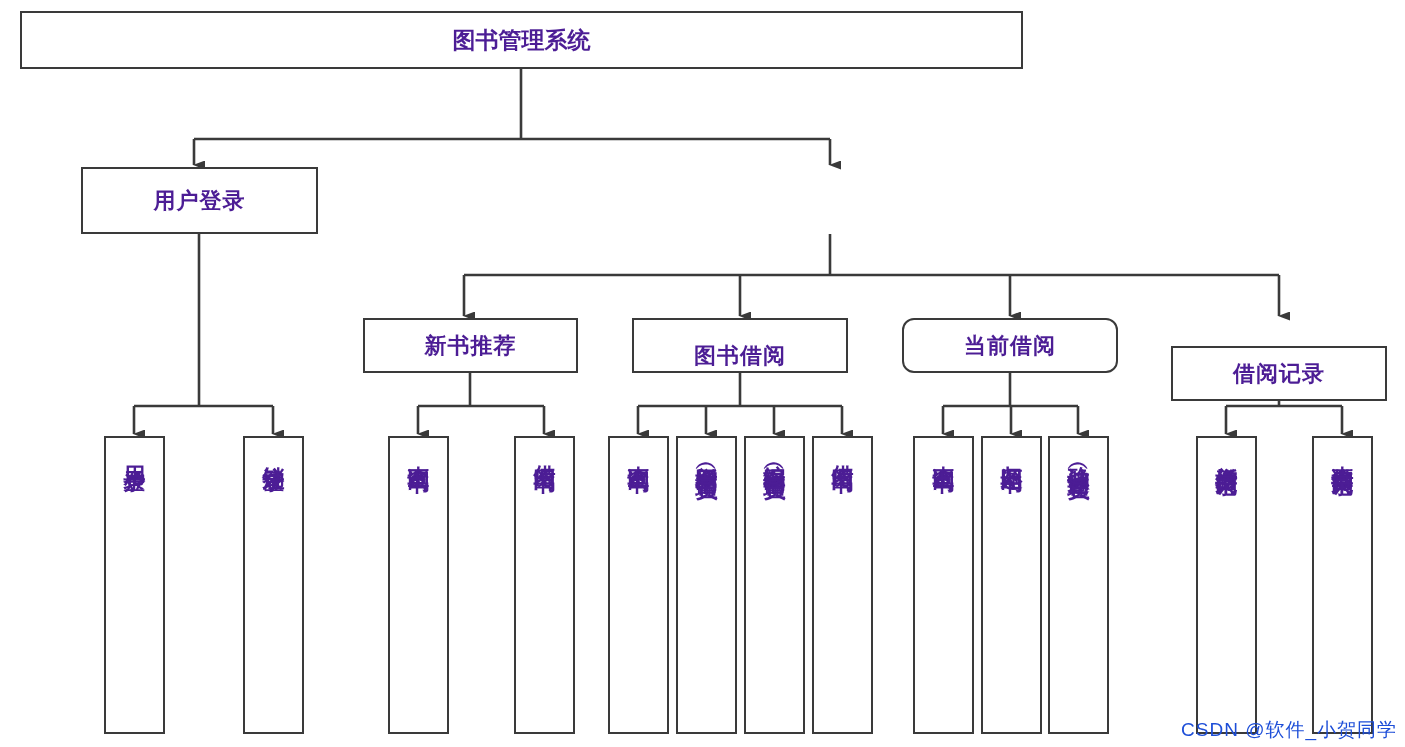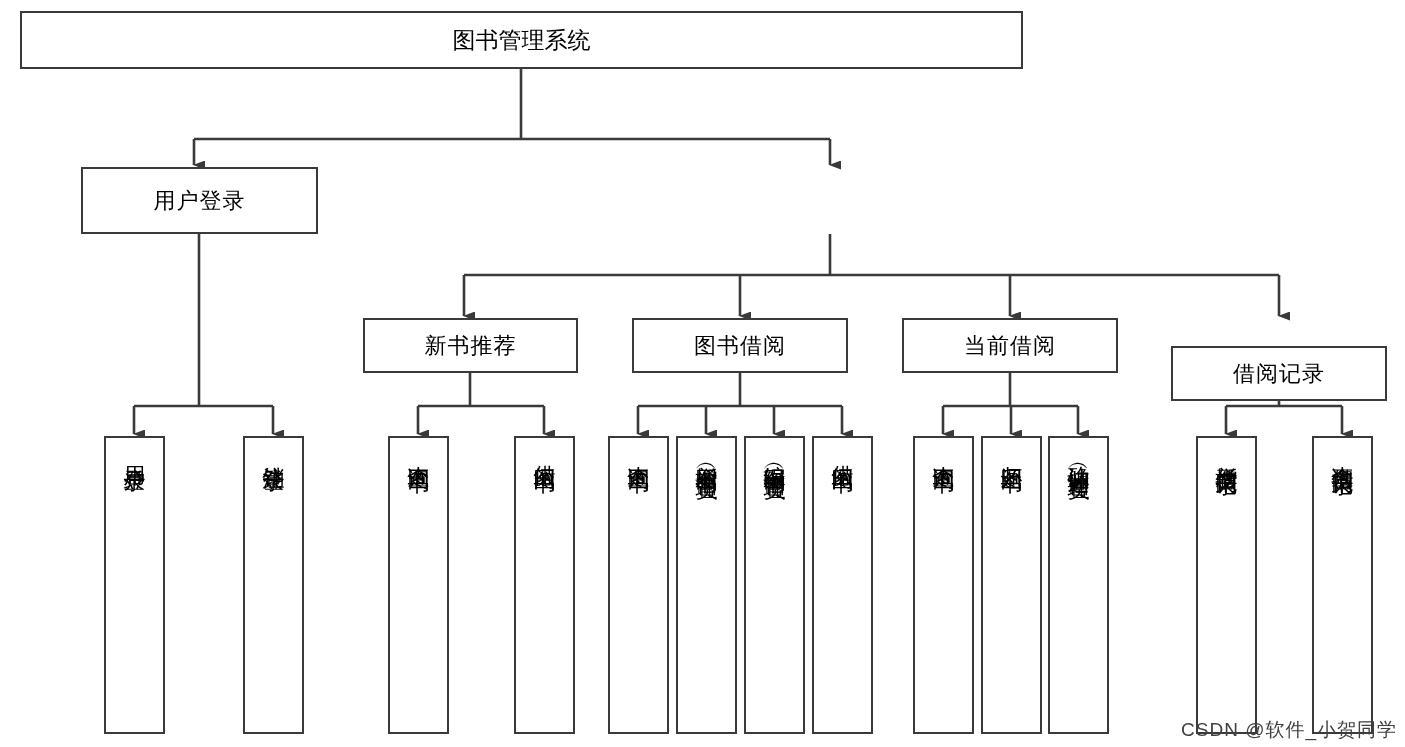--- a/index.html
+++ b/index.html
@@ -3,30 +3,30 @@
 <meta charset="utf-8">
 <style>
   html,body{margin:0;padding:0;background:#ffffff;}
   body{width:1405px;height:747px;overflow:hidden;
        font-family:"Liberation Sans","DejaVu Sans",sans-serif;}
   #canvas{position:relative;width:1405px;height:747px;background:#fff;}
   svg.links{position:absolute;left:0;top:0;width:1405px;height:747px;pointer-events:none;}
 
   .node{position:absolute;box-sizing:border-box;background:#ffffff;
         border:2.5px solid #3a3a3a;display:flex;align-items:center;
-        justify-content:center;color:#000000;}
+        justify-content:center;color:#4c1d95;font-weight:bold;}
   .node.h{font-size:22px;letter-spacing:1px;}
   .node.root{font-size:23px;}
   .leaf{writing-mode:vertical-rl;text-orientation:upright;
         font-size:22px;line-height:1.18;letter-spacing:2px;
         justify-content:flex-start;align-items:center;padding-top:10px;
         white-space:nowrap;}
   .leaf .txt{writing-mode:vertical-rl;text-orientation:upright;}
   .watermark{position:absolute;right:8px;bottom:4px;font-size:19px;
-             color:#404040;letter-spacing:1px;white-space:nowrap;}
+             color:#1d4ed8;letter-spacing:1px;white-space:nowrap;}
 </style>
 </head>
 <body>
 
 <div id="canvas">
 
   <svg class="links" viewBox="0 0 1405 747" xmlns="http://www.w3.org/2000/svg">
     <defs>
       <marker id="arr" markerWidth="10" markerHeight="12" refX="4.5" refY="11" orient="auto" markerUnits="userSpaceOnUse">
         <path d="M0,0 L9,0 L4.5,12 Z" fill="#3a3a3a"></path>
@@ -80,24 +80,24 @@
     <span>图书管理系统</span>
   </div>
 
   <div class="node h" style="left:81px;top:167px;width:237px;height:67px;">
     <span>用户登录</span>
   </div>
 
   <div class="node h" style="left:363px;top:318px;width:215px;height:55px;justify-content:center;">
     <span>新书推荐</span>
   </div>
-  <div class="node h" style="left:632px;top:318px;width:216px;height:55px;">
+  <div class="node h" style="left:632px;top:318px;width:216px;height:55px;align-items:flex-end;">
     <span>图书借阅</span>
   </div>
-  <div class="node h" style="left:902px;top:318px;width:216px;height:55px;">
+  <div class="node h" style="left:902px;top:318px;width:216px;height:55px;border-radius:12px;">
     <span>当前借阅</span>
   </div>
   <div class="node h" style="left:1171px;top:310px;width:216px;height:55px;margin-top:36px;">
     <span>借阅记录</span>
   </div>
 
   <div class="node leaf" style="left:104px;top:436px;width:61px;height:298px;">
     <span class="txt">用户登录</span>
   </div>
   <div class="node leaf" style="left:243px;top:436px;width:61px;height:298px;">

